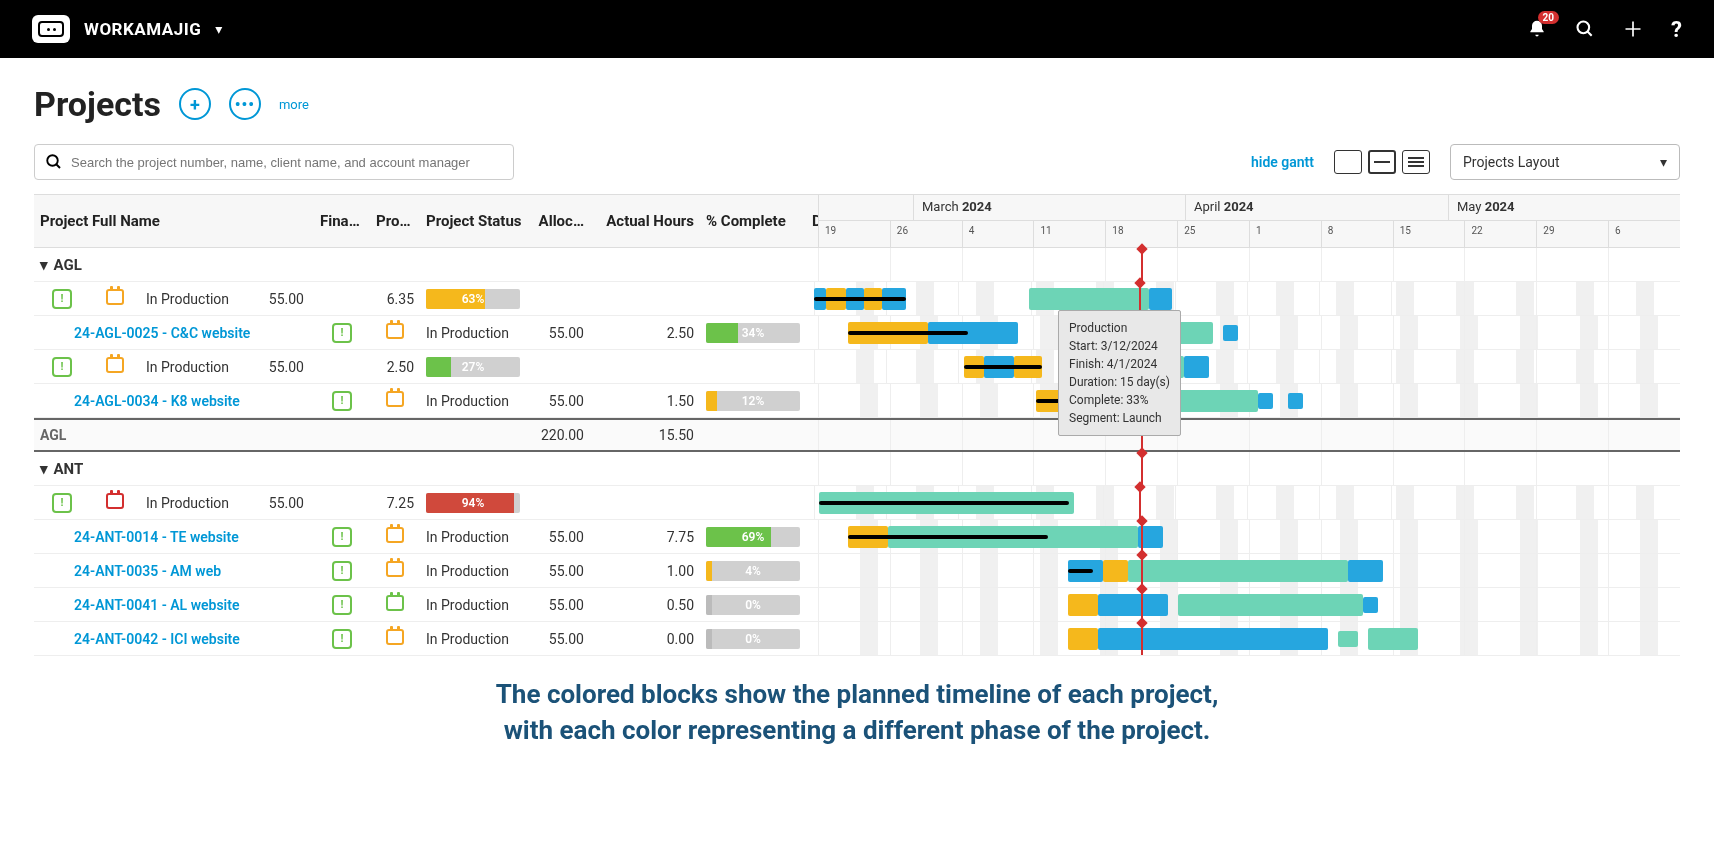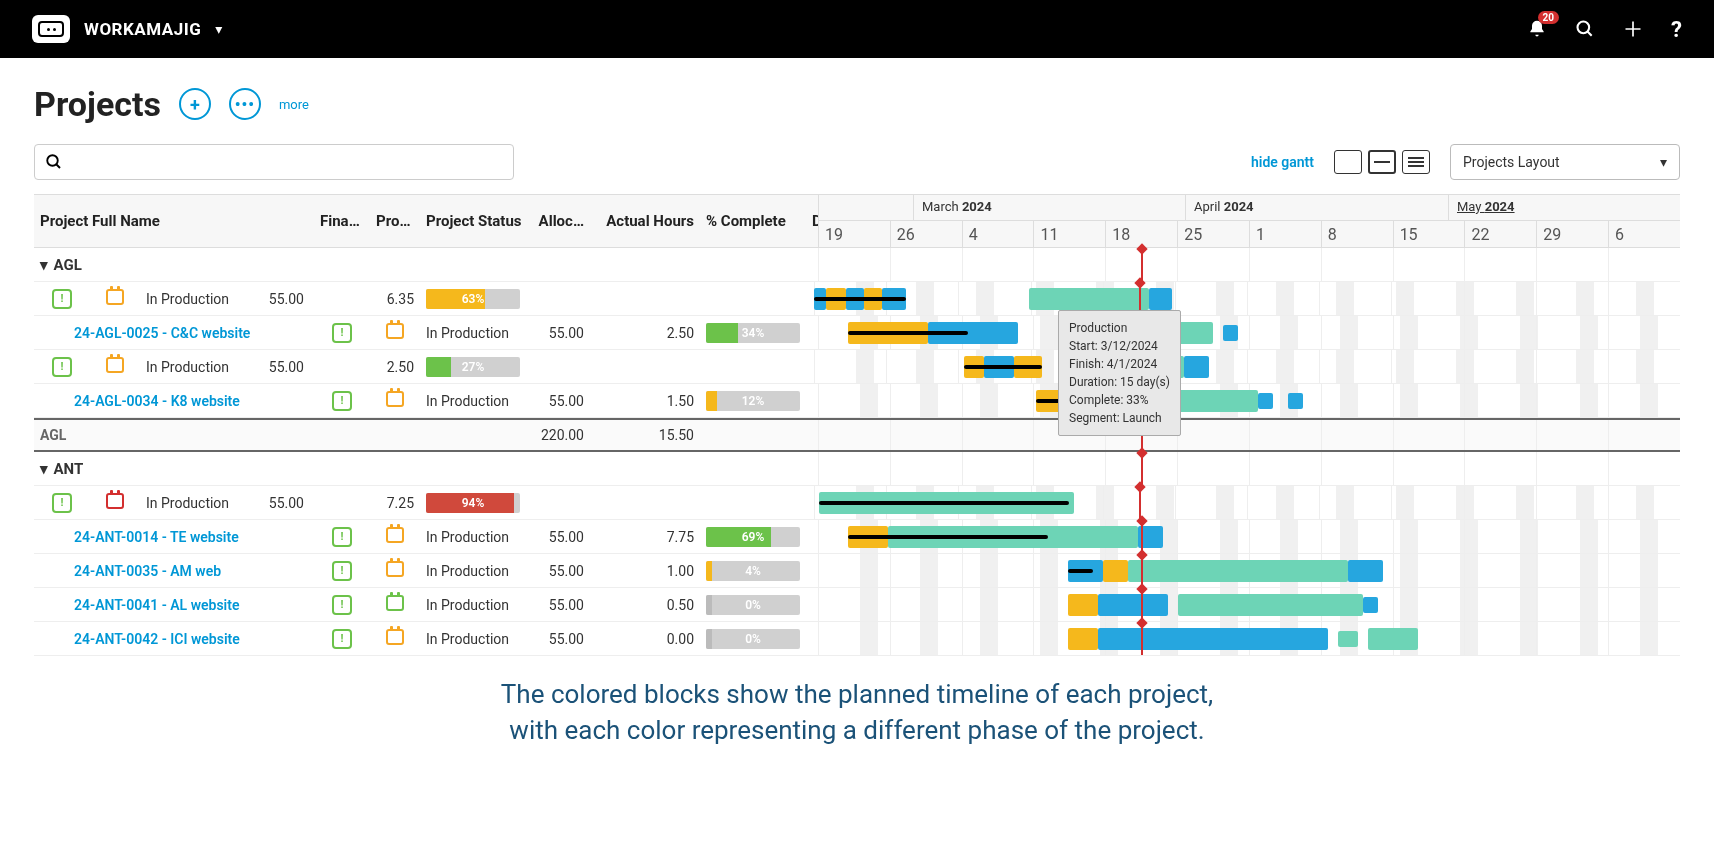--- a/index.html
+++ b/index.html
@@ -49,21 +49,21 @@
 .col-hrs  { flex:0 0 110px; text-align:right; }
 .col-comp { flex:0 0 106px; }
 .col-d    { flex:0 0 8px; }
 
 
 .timeline-head { flex:1; position:relative; }
 .month-row { display:flex; height:26px; border-bottom:1px solid #ddd; }
 .month-cell { border-left:1px solid #ddd; padding:4px 8px; font-size:13px; color:#333; }
 .month-cell b { font-weight:700; }
 .week-row { display:flex; height:26px; }
-.week-cell { flex:1; border-left:1px solid #ddd; padding:4px 6px; font-size:16px; color:#555; }
+.week-cell { flex:1; border-left:1px solid #ddd; padding:4px 6px; font-size:10px; color:#555; }
 
 
 .body-row { display:flex; border-bottom:1px solid #eee; min-height:34px; align-items:stretch; }
 .body-row .left-cols { align-items:center; }
 .group-row .col-name { font-weight:700; display:flex; align-items:center; gap:6px; font-size:15px; }
 .subtotal-row { background:#fafafa; border-top:2px solid #666; border-bottom:2px solid #666; }
 .subtotal-row .col-name { font-weight:700; color:#555; }
 .cell { padding:6px 6px; font-size:14px; overflow:hidden; text-overflow:ellipsis; white-space:nowrap; }
 .cell-name { flex:0 0 280px; color:#0097d6; font-weight:600; padding-left:40px; }
 .cell-fin  { flex:0 0 56px; text-align:center; }
@@ -95,21 +95,21 @@
 .bar-seg { position:absolute; top:0; height:100%; border-radius:2px; }
 .bar-seg.small { height:16px; top:3px; }
 .prog-line { position:absolute; top:9px; height:4px; background:#000; border-radius:2px; }
 .today-line { position:absolute; top:0; bottom:0; width:2px; background:#d32f2f; z-index:5; }
 .today-line::before { content:''; position:absolute; top:-3px; left:-3px; width:8px; height:8px; background:#d32f2f; transform:rotate(45deg); }
 
 
 .tooltip-box { position:absolute; background:#e8e8e8; border:1px solid #aaa; padding:8px 10px; font-size:12px; color:#333; z-index:20; border-radius:2px; line-height:1.5; }
 
 
-.caption { text-align:center; padding:20px 40px; font-size:26px; font-weight:400; color:#1b5278; line-height:1.4; }
+.caption { text-align:center; padding:20px 40px; font-size:26px; font-weight:700; color:#1b5278; line-height:1.4; }
 
 svg { display:block; }
 </style>
 </head>
 <body>
 
 <div class="top-bar">
   <div class="top-left">
     <div class="logo-box">
       <div class="logo-inner">
@@ -148,20 +148,21 @@
   <div class="circ-btn" style="font-size:16px;letter-spacing:1px">•••</div>
   <span class="more-link">more</span>
 </div>
 
 <div class="toolbar">
   <div class="search-box">
     <svg width="18" height="18" viewBox="0 0 24 24" fill="none" stroke="#000" stroke-width="2.5">
         <circle cx="10" cy="10" r="7"></circle>
         <path d="M20 20l-5-5"></path>
       </svg>
+    <input type="text" placeholder="Search the project number, name, client name, and account manager" style="">
   </div>
   <div class="toolbar-spacer"></div>
   <span class="hide-gantt">hide gantt</span>
   <div class="view-icons">
     <div class="view-icon"></div>
     <div class="view-icon active">
         <div class="hline"></div>
       </div>
     <div class="view-icon">
         <div class="hline"></div>
@@ -187,21 +188,21 @@
         <div class="col col-allo">Alloc…</div>
         <div class="col col-hrs">Actual Hours</div>
         <div class="col col-comp">% Complete</div>
         <div class="col col-d">D</div>
       </div>
       <div class="timeline-head">
         <div class="month-row" id="month-row">
             <div class="month-cell" style="width: 95px;"><b></b></div>
             <div class="month-cell" style="width: 272px;">March <b>2024</b></div>
             <div class="month-cell" style="width: 263px;">April <b>2024</b></div>
-            <div class="month-cell" style="width: 90px; text-decoration: underline;">May <b>2024</b></div>
+            <div class="month-cell" style="width: 90px;">May <b>2024</b></div>
           </div>
         <div class="week-row" id="week-row">
             <div class="week-cell">19</div>
             <div class="week-cell">26</div>
             <div class="week-cell">4</div>
             <div class="week-cell">11</div>
             <div class="week-cell">18</div>
             <div class="week-cell">25</div>
             <div class="week-cell">1</div>
             <div class="week-cell">8</div>

